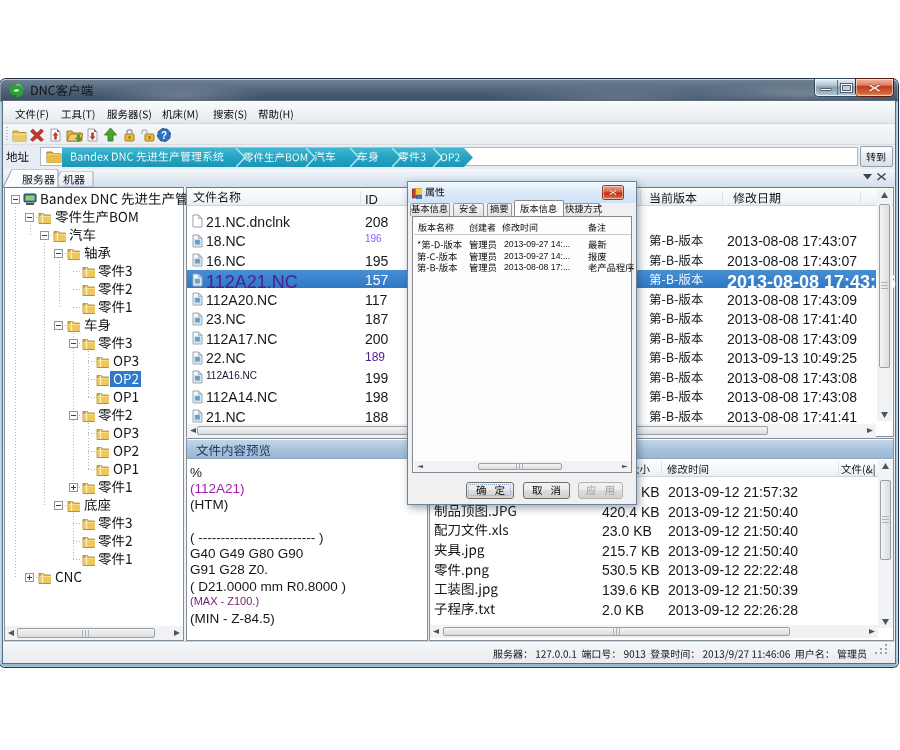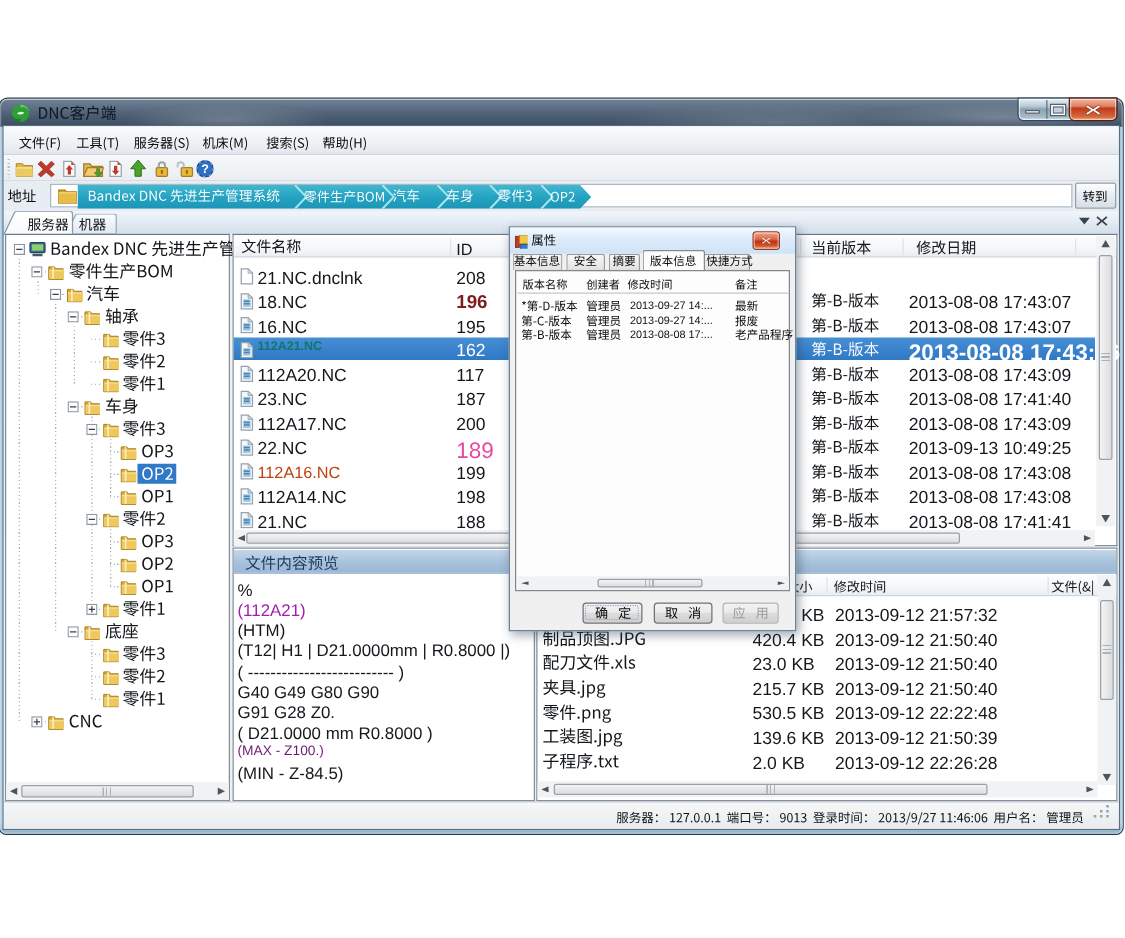--- a/index.html
+++ b/index.html
@@ -854,21 +854,21 @@
     <span class="lt" style="left:206px;top:213.7px;font-size:14px;color:#14181c;font-weight:normal;">21.NC.dnclnk</span>
     <span class="lt" style="left:365px;top:213.7px;font-size:14px;color:#14181c;font-weight:normal;">208</span>
     <svg style="position:absolute;left:192px;top:233.5px;" width="11" height="14" viewBox="0 0 11 14">
       <path d="M1 1 h5.5 l3.5 3.5 V13 H1 z" fill="#f4f8fb" stroke="#98a2ac"></path>
       <path d="M6.5 1 l3.5 3.5 h-3.5 z" fill="#cfd9e2" stroke="#98a2ac" stroke-width=".7"></path>
       <rect x="2.5" y="5.5" width="6" height="6" fill="#9fc7e0"></rect>
       <rect x="3.2" y="6.4" width="4.5" height="1.2" fill="#4884b4"></rect>
       <rect x="3.2" y="8.4" width="4.5" height="1.2" fill="#4884b4"></rect>
     </svg>
     <span class="lt" style="left:206px;top:233.2px;font-size:14px;color:#14181c;font-weight:normal;">18.NC</span>
-    <span class="lt" style="left:365px;top:233.2px;font-size:15px;color:#7f1d1d;font-weight:bold;">196</span>
+    <span class="lt" style="left:365px;top:233.2px;font-size:10px;color:#8b5cf6;font-weight:normal;">196</span>
     <svg class="tr " style="left:649.0px;top:234.2px" width="56" height="15">
       <g fill="#14181c" transform="translate(0 11.00) scale(0.012500 -0.012500)">
         <use href="#g68" x="0"></use>
         <use href="#g69" x="1000"></use>
         <use href="#g30" x="1347"></use>
         <use href="#g69" x="2004"></use>
         <use href="#g62" x="2351"></use>
         <use href="#g63" x="3351"></use>
       </g>
     </svg>
@@ -894,22 +894,22 @@
     </svg>
     <span class="lt" style="left:727px;top:252.7px;font-size:14px;color:#14181c;font-weight:normal;">2013-08-08 17:43:07</span>
     <div class="" style="left:187px;top:270.0px;width:689px;height:18px;background:linear-gradient(180deg,#478fd4,#2f78c4);"></div>
     <svg style="position:absolute;left:192px;top:272.5px;" width="11" height="14" viewBox="0 0 11 14">
       <path d="M1 1 h5.5 l3.5 3.5 V13 H1 z" fill="#f4f8fb" stroke="#98a2ac"></path>
       <path d="M6.5 1 l3.5 3.5 h-3.5 z" fill="#cfd9e2" stroke="#98a2ac" stroke-width=".7"></path>
       <rect x="2.5" y="5.5" width="6" height="6" fill="#9fc7e0"></rect>
       <rect x="3.2" y="6.4" width="4.5" height="1.2" fill="#4884b4"></rect>
       <rect x="3.2" y="8.4" width="4.5" height="1.2" fill="#4884b4"></rect>
     </svg>
-    <span class="lt" style="left:206px;top:272.2px;font-size:10px;color:#0f766e;font-weight:bold;">112A21.NC</span>
-    <span class="lt" style="left:365px;top:272.2px;font-size:14px;color:#fff;font-weight:normal;">162</span>
+    <span class="lt" style="left:206px;top:272.2px;font-size:18px;color:#4c1d95;font-weight:normal;">112A21.NC</span>
+    <span class="lt" style="left:365px;top:272.2px;font-size:14px;color:#fff;font-weight:normal;">157</span>
     <svg class="tr " style="left:649.0px;top:273.2px" width="56" height="15">
       <g fill="#fff" transform="translate(0 11.00) scale(0.012500 -0.012500)">
         <use href="#g68" x="0"></use>
         <use href="#g69" x="1000"></use>
         <use href="#g30" x="1347"></use>
         <use href="#g69" x="2004"></use>
         <use href="#g62" x="2351"></use>
         <use href="#g63" x="3351"></use>
       </g>
     </svg>
@@ -975,40 +975,40 @@
     </svg>
     <span class="lt" style="left:727px;top:330.7px;font-size:14px;color:#14181c;font-weight:normal;">2013-08-08 17:43:09</span>
     <svg style="position:absolute;left:192px;top:350.5px;" width="11" height="14" viewBox="0 0 11 14">
       <path d="M1 1 h5.5 l3.5 3.5 V13 H1 z" fill="#f4f8fb" stroke="#98a2ac"></path>
       <path d="M6.5 1 l3.5 3.5 h-3.5 z" fill="#cfd9e2" stroke="#98a2ac" stroke-width=".7"></path>
       <rect x="2.5" y="5.5" width="6" height="6" fill="#9fc7e0"></rect>
       <rect x="3.2" y="6.4" width="4.5" height="1.2" fill="#4884b4"></rect>
       <rect x="3.2" y="8.4" width="4.5" height="1.2" fill="#4884b4"></rect>
     </svg>
     <span class="lt" style="left:206px;top:350.2px;font-size:14px;color:#14181c;font-weight:normal;">22.NC</span>
-    <span class="lt" style="left:365px;top:350.2px;font-size:18px;color:#ec4899;font-weight:normal;">189</span>
+    <span class="lt" style="left:365px;top:350.2px;font-size:12px;color:#4c1d95;font-weight:normal;">189</span>
     <svg class="tr " style="left:649.0px;top:351.2px" width="56" height="15">
       <g fill="#14181c" transform="translate(0 11.00) scale(0.012500 -0.012500)">
         <use href="#g68" x="0"></use>
         <use href="#g69" x="1000"></use>
         <use href="#g30" x="1347"></use>
         <use href="#g69" x="2004"></use>
         <use href="#g62" x="2351"></use>
         <use href="#g63" x="3351"></use>
       </g>
     </svg>
     <span class="lt" style="left:727px;top:350.2px;font-size:14px;color:#14181c;font-weight:normal;">2013-09-13 10:49:25</span>
     <svg style="position:absolute;left:192px;top:370.0px;" width="11" height="14" viewBox="0 0 11 14">
       <path d="M1 1 h5.5 l3.5 3.5 V13 H1 z" fill="#f4f8fb" stroke="#98a2ac"></path>
       <path d="M6.5 1 l3.5 3.5 h-3.5 z" fill="#cfd9e2" stroke="#98a2ac" stroke-width=".7"></path>
       <rect x="2.5" y="5.5" width="6" height="6" fill="#9fc7e0"></rect>
       <rect x="3.2" y="6.4" width="4.5" height="1.2" fill="#4884b4"></rect>
       <rect x="3.2" y="8.4" width="4.5" height="1.2" fill="#4884b4"></rect>
     </svg>
-    <span class="lt" style="left:206px;top:369.7px;font-size:13px;color:#c2410c;font-weight:normal;">112A16.NC</span>
+    <span class="lt" style="left:206px;top:369.7px;font-size:10px;color:#0f172a;font-weight:normal;">112A16.NC</span>
     <span class="lt" style="left:365px;top:369.7px;font-size:14px;color:#14181c;font-weight:normal;">199</span>
     <svg class="tr " style="left:649.0px;top:370.7px" width="56" height="15">
       <g fill="#14181c" transform="translate(0 11.00) scale(0.012500 -0.012500)">
         <use href="#g68" x="0"></use>
         <use href="#g69" x="1000"></use>
         <use href="#g30" x="1347"></use>
         <use href="#g69" x="2004"></use>
         <use href="#g62" x="2351"></use>
         <use href="#g63" x="3351"></use>
       </g>
@@ -1080,21 +1080,20 @@
         <use href="#g7" x="1000"></use>
         <use href="#g70" x="2000"></use>
         <use href="#g71" x="3000"></use>
         <use href="#g72" x="4000"></use>
         <use href="#g73" x="5000"></use>
       </g>
     </svg>
     <span class="lt" style="left:190px;top:464.5px;font-size:13.5px;color:#14181c;font-weight:normal;">%</span>
     <span class="lt" style="left:190px;top:480.8px;font-size:13.5px;color:#a21caf;font-weight:normal;">(112A21)</span>
     <span class="lt" style="left:190px;top:497.1px;font-size:13.5px;color:#14181c;font-weight:normal;">(HTM)</span>
-    <span class="lt" style="left:190px;top:513.4px;font-size:13.5px;color:#14181c;font-weight:normal;">(T12| H1 | D21.0000mm | R0.8000 |)</span>
     <span class="lt" style="left:190px;top:529.7px;font-size:13.5px;color:#14181c;font-weight:normal;">( -------------------------- )</span>
     <span class="lt" style="left:190px;top:546.0px;font-size:13.5px;color:#14181c;font-weight:normal;">G40 G49 G80 G90</span>
     <span class="lt" style="left:190px;top:562.3px;font-size:13.5px;color:#14181c;font-weight:normal;">G91 G28 Z0.</span>
     <span class="lt" style="left:190px;top:578.6px;font-size:13.5px;color:#14181c;font-weight:normal;">( D21.0000 mm R0.8000 )</span>
     <span class="lt" style="left:190px;top:594.9px;font-size:11px;color:#701a75;font-weight:normal;">(MAX - Z100.)</span>
     <span class="lt" style="left:190px;top:611.2px;font-size:13.5px;color:#14181c;font-weight:normal;">(MIN - Z-84.5)</span>
     <div class="" style="left:429px;top:438px;width:465px;height:203px;background:#fff;border:1px solid #828f9c;"></div>
     <div class="" style="left:430px;top:440px;width:463px;height:19px;background:linear-gradient(180deg,#c3d6e8,#a6c0da 60%,#9cb8d4);border-bottom:1px solid #8aa8c6;"></div>
     <svg class="tr " style="left:439.0px;top:443.5px" width="52" height="15">
       <g fill="#1e3c60" transform="translate(0 11.00) scale(0.012500 -0.012500)">

